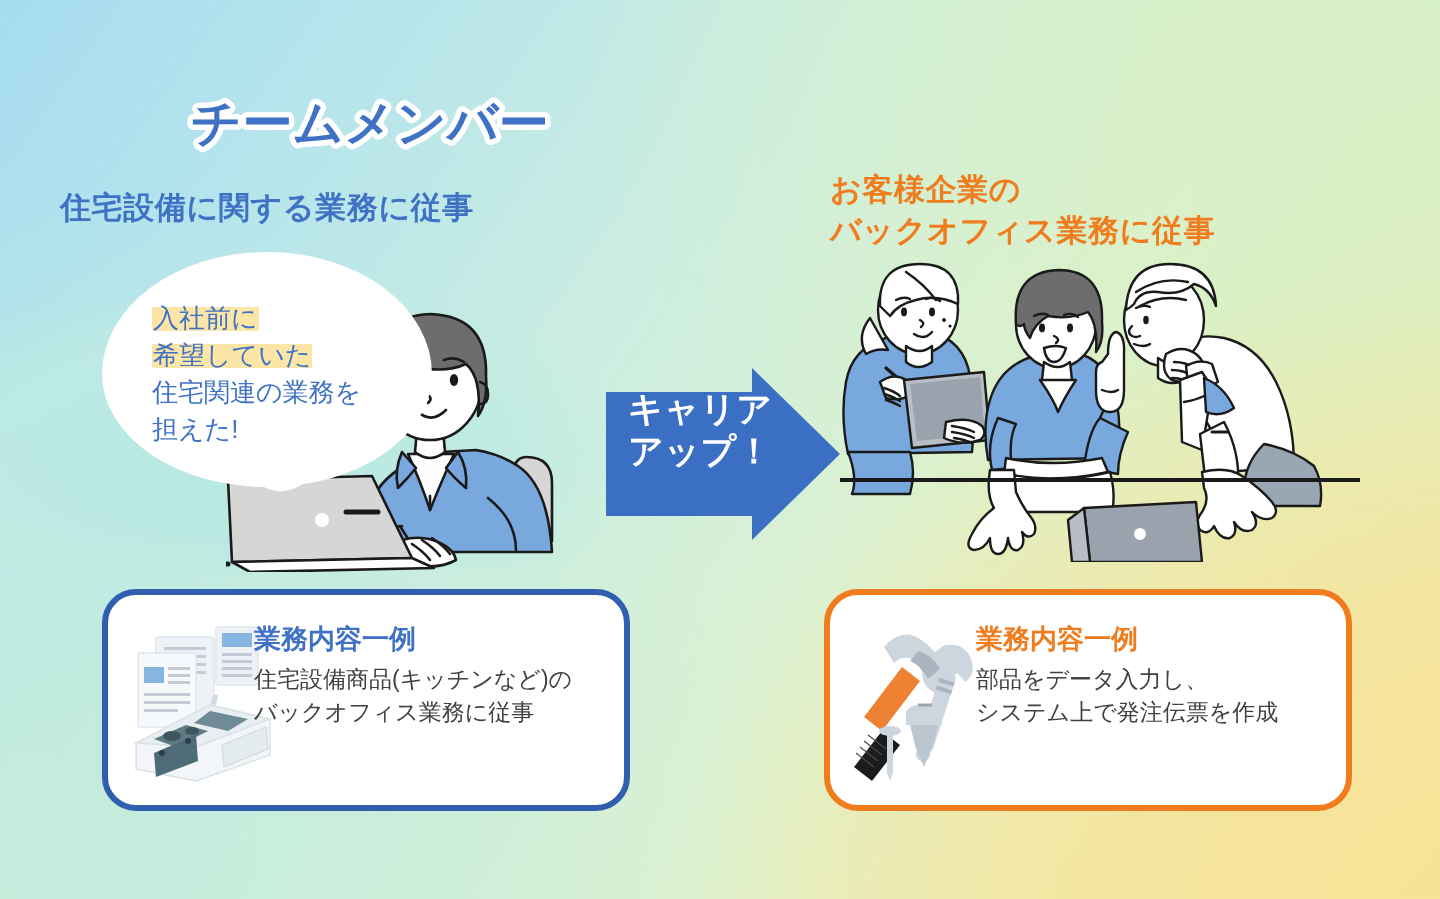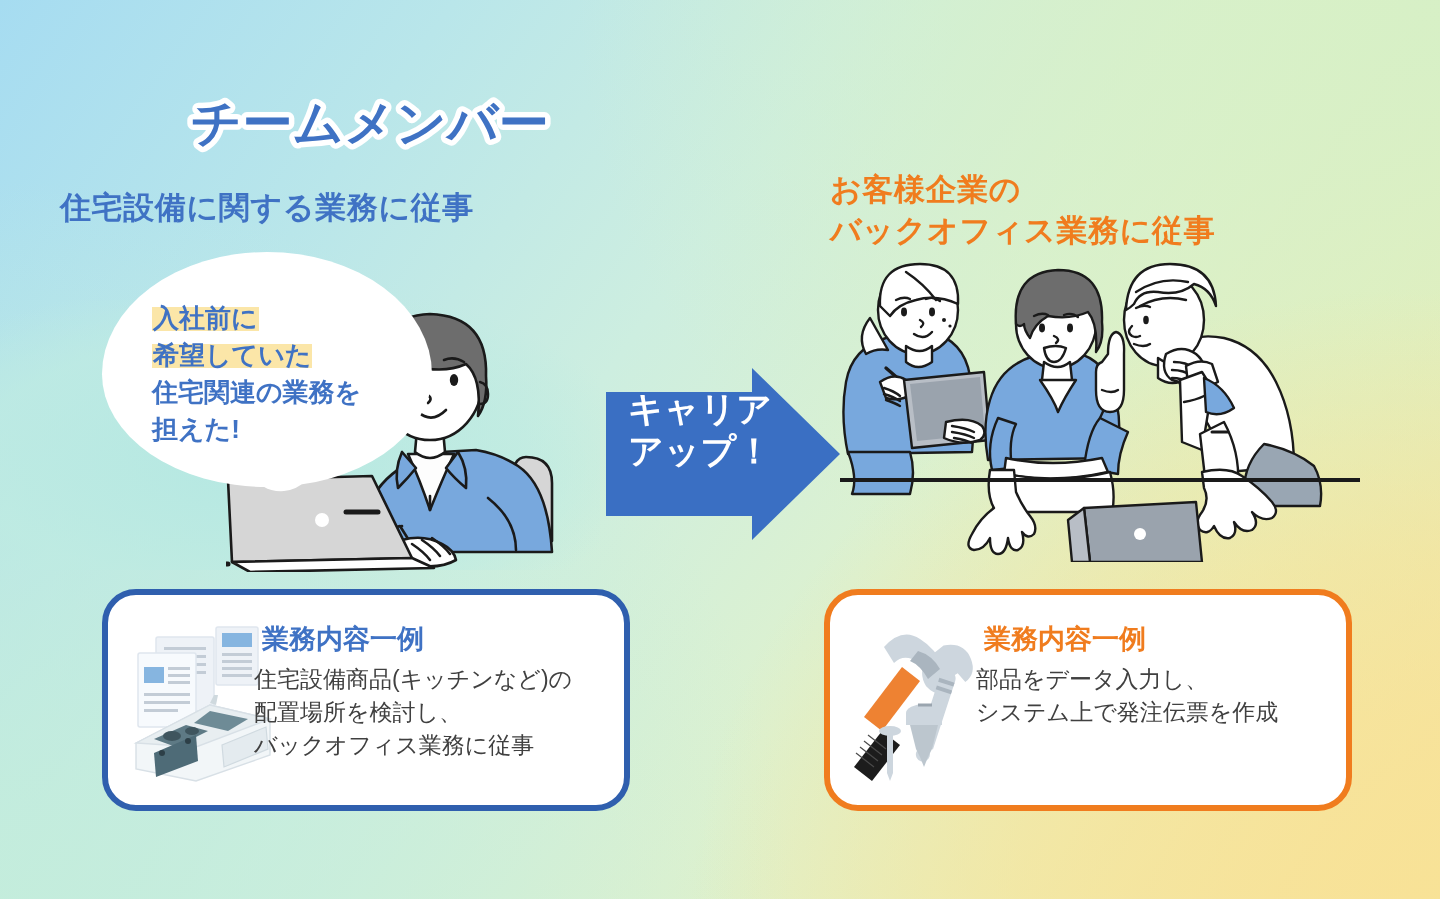--- a/index.html
+++ b/index.html
@@ -31,21 +31,21 @@
     background:#ffffff;border-radius:50% 50% 50% 50%/52% 52% 48% 48%;
     z-index:3;
   }
   #bubble-tail{
     position:absolute;left:255px;top:448px;width:54px;height:44px;
     background:#ffffff;border-radius:0 0 60% 40%;
     transform:rotate(14deg);z-index:3;
   }
   #bubble-text{
     position:absolute;left:152px;top:300px;width:300px;z-index:5;
-    font-size:26px;font-weight:700;color:#3f72c4;line-height:1.42;
+    font-size:26px;font-weight:400;color:#3f72c4;line-height:1.42;
   }
   #bubble-text .hl{
     background:linear-gradient(transparent 14%, #fbe6a8 14%, #fbe6a8 94%, transparent 94%);
     padding:0 1px;
   }
 
   
   #teal-wash{
     position:absolute;left:-40px;top:300px;width:640px;height:270px;
     background:radial-gradient(ellipse at 45% 60%, rgba(181,232,226,.95) 0%, rgba(190,235,226,.7) 55%, rgba(200,238,226,0) 80%);
@@ -63,21 +63,21 @@
   
   .card{
     position:absolute;top:589px;width:528px;height:222px;
     background:#ffffff;border-radius:34px;box-sizing:border-box;
     z-index:4;
   }
   #card-left{left:102px;border:6px solid #2f5fae;}
   #card-right{left:824px;border:6px solid #f07c1e;}
   .card-icon{position:absolute;left:16px;top:28px;width:150px;height:160px;}
   .card-body{position:absolute;left:146px;top:30px;right:18px;}
-  .card-title{font-size:27px;font-weight:700;line-height:1.1;margin:0 0 8px 8px;}
+  .card-title{font-size:27px;font-weight:700;line-height:1.1;margin:0 0 8px 0;}
   #card-left .card-title{color:#3f72c4;}
   #card-right .card-title{color:#f07c1e;}
   .card-line{font-size:23px;color:#404040;line-height:1.45;white-space:nowrap;}
 
   
   .illus{position:absolute;z-index:2;}
   #illus-left{left:226px;top:262px;width:380px;height:310px;}
   #illus-right{left:840px;top:262px;width:520px;height:300px;}
 </style>
 </head>
@@ -328,21 +328,20 @@
 
       <path d="M30 130 L72 112 L74 138 L32 154 Z" fill="#4e6b77"></path>
       <circle cx="38" cy="130" r="3" fill="#2d3f47"></circle>
       <circle cx="64" cy="118" r="3" fill="#2d3f47"></circle>
 
       <path d="M98 122 L142 104 L144 126 L100 144 Z" fill="#e4ebef" stroke="#d0dae0" stroke-width="1.2"></path>
     </svg>
     <div class="card-body">
       <div class="card-title">業務内容一例</div>
       <div class="card-line">住宅設備商品(キッチンなど)の</div>
-      <div class="card-line">配置場所を検討し、</div>
       <div class="card-line">バックオフィス業務に従事</div>
     </div>
   </div>
 
   <div class="card" id="card-right">
     <svg class="card-icon" viewBox="0 0 150 160">
 
       <g transform="rotate(18 86 84)">
         <path d="M78 22 q18 -10 30 4 q10 12 2 24 l-10 -6 l-10 12 l10 8 q-12 10 -26 2 q-12 -10 -8 -26 z" fill="#cdd6de"></path>
         <rect x="84" y="44" width="16" height="96" rx="8" fill="#cdd6de"></rect>

